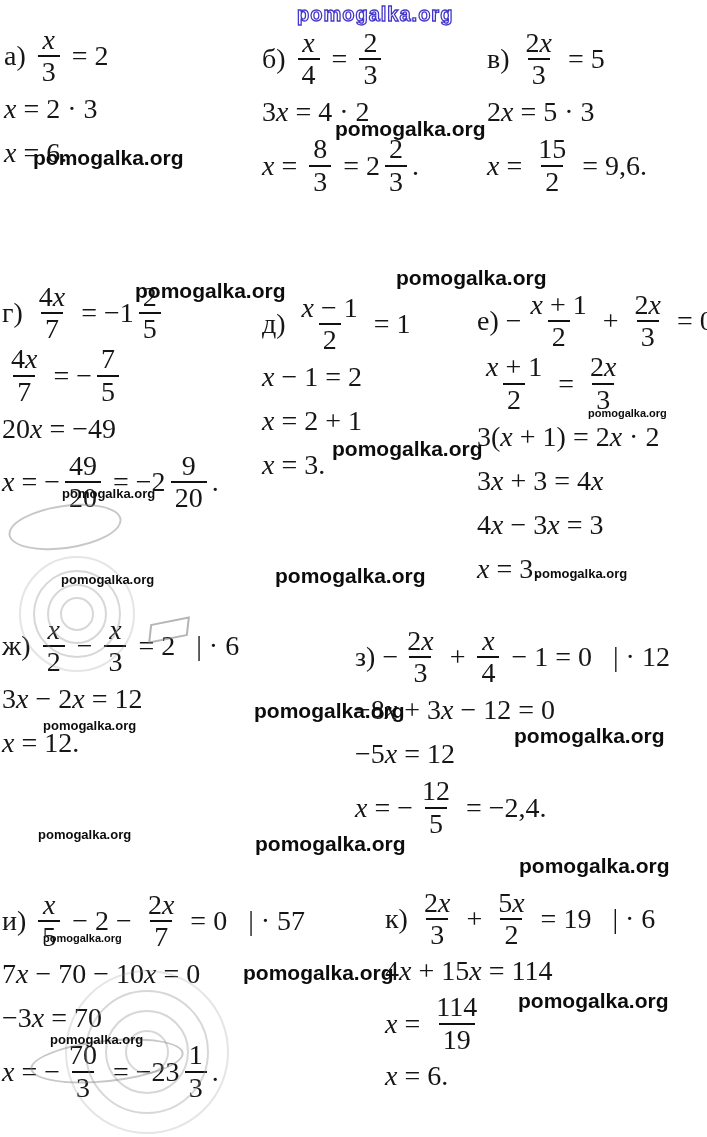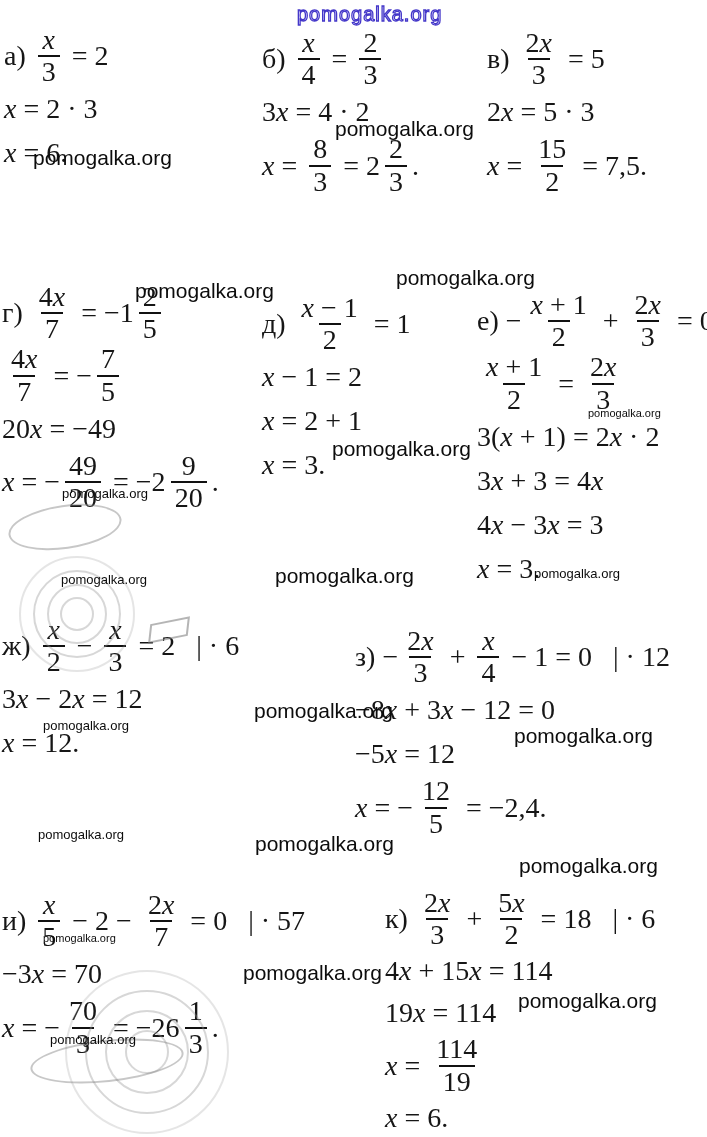--- a/index.html
+++ b/index.html
@@ -8,21 +8,21 @@
     font-family:"Liberation Serif", serif;color:#161616;
   }
   .block{position:absolute;}
   .line{display:flex;align-items:center;min-height:44px;font-size:28px;white-space:pre;}
   .tight .line{min-height:42px;}
   .line .t{white-space:pre;}
   .line i{font-style:italic;}
   .frac{display:inline-flex;flex-direction:column;align-items:center;margin:0 5px;line-height:1.08;text-align:center;}
   .frac .n{display:block;padding:0 4px;}
   .frac .d{display:block;border-top:2px solid #111;padding:0 4px;}
-  .wm{position:absolute;font-family:"Liberation Sans", sans-serif;font-weight:400;color:#0c0c0c;white-space:nowrap;z-index:5;}
+  .wm{position:absolute;font-family:"Liberation Sans", sans-serif;font-weight:700;color:#0c0c0c;white-space:nowrap;z-index:5;}
   .wm-lg{font-size:21px;}
   .wm-md{font-size:13px;}
   .wm-sm{font-size:11px;}
   .wm-outline{
     font-size:20px;letter-spacing:1px;color:rgba(255,255,255,.92);
     -webkit-text-stroke:1.3px #4336c9;
   }
   .ring{position:absolute;border:2px solid rgba(150,150,150,.38);border-radius:50%;z-index:1;}
   .scribble{position:absolute;border:2px solid rgba(130,130,130,.45);border-radius:50%;z-index:1;}
   .flag{position:absolute;border:2px solid rgba(120,120,120,.55);transform:skewX(-18deg) rotate(-12deg);z-index:1;}
@@ -70,21 +70,21 @@
     <div class="line"><span class="t"><i>x</i> = 6.</span></div>
   </div>
 <div class="block" style="left:262px;top:28px;">
     <div class="line"><span class="t">б) </span><span class="frac"><span class="n"><i>x</i></span><span class="d">4</span></span><span class="t"> = </span><span class="frac"><span class="n">2</span><span class="d">3</span></span></div>
     <div class="line"><span class="t">3<i>x</i> = 4 · 2</span></div>
     <div class="line"><span class="t"><i>x</i> = </span><span class="frac"><span class="n">8</span><span class="d">3</span></span><span class="t"> = 2</span><span class="frac"><span class="n">2</span><span class="d">3</span></span><span class="t">.</span></div>
   </div>
 <div class="block" style="left:487px;top:28px;">
     <div class="line"><span class="t">в) </span><span class="frac"><span class="n">2<i>x</i></span><span class="d">3</span></span><span class="t"> = 5</span></div>
     <div class="line"><span class="t">2<i>x</i> = 5 · 3</span></div>
-    <div class="line"><span class="t"><i>x</i> = </span><span class="frac"><span class="n">15</span><span class="d">2</span></span><span class="t"> = 7,5.</span></div>
+    <div class="line"><span class="t"><i>x</i> = </span><span class="frac"><span class="n">15</span><span class="d">2</span></span><span class="t"> = 9,6.</span></div>
   </div>
 <div class="block" style="left:2px;top:282px;">
     <div class="line"><span class="t">г) </span><span class="frac"><span class="n">4<i>x</i></span><span class="d">7</span></span><span class="t"> = −1</span><span class="frac"><span class="n">2</span><span class="d">5</span></span></div>
     <div class="line"><span class="frac"><span class="n">4<i>x</i></span><span class="d">7</span></span><span class="t"> = −</span><span class="frac"><span class="n">7</span><span class="d">5</span></span></div>
     <div class="line"><span class="t">20<i>x</i> = −49</span></div>
     <div class="line"><span class="t"><i>x</i> = −</span><span class="frac"><span class="n">49</span><span class="d">20</span></span><span class="t"> = −2</span><span class="frac"><span class="n">9</span><span class="d">20</span></span><span class="t">.</span></div>
   </div>
 <div class="block" style="left:262px;top:293px;">
     <div class="line"><span class="t">д) </span><span class="frac"><span class="n"><i>x</i> − 1</span><span class="d">2</span></span><span class="t"> = 1</span></div>
     <div class="line"><span class="t"><i>x</i> − 1 = 2</span></div>
@@ -105,22 +105,22 @@
     <div class="line"><span class="t"><i>x</i> = 12.</span></div>
   </div>
 <div class="block" style="left:355px;top:626px;">
     <div class="line"><span class="t">з) −</span><span class="frac"><span class="n">2<i>x</i></span><span class="d">3</span></span><span class="t"> + </span><span class="frac"><span class="n"><i>x</i></span><span class="d">4</span></span><span class="t"> − 1 = 0</span><span class="t">   | · 12</span></div>
     <div class="line"><span class="t">−8<i>x</i> + 3<i>x</i> − 12 = 0</span></div>
     <div class="line"><span class="t">−5<i>x</i> = 12</span></div>
     <div class="line"><span class="t"><i>x</i> = −</span><span class="frac"><span class="n">12</span><span class="d">5</span></span><span class="t"> = −2,4.</span></div>
   </div>
 <div class="block" style="left:2px;top:890px;">
     <div class="line"><span class="t">и) </span><span class="frac"><span class="n"><i>x</i></span><span class="d">5</span></span><span class="t"> − 2 − </span><span class="frac"><span class="n">2<i>x</i></span><span class="d">7</span></span><span class="t"> = 0</span><span class="t">   | · 57</span></div>
+    <div class="line"><span class="t">7<i>x</i> − 70 − 10<i>x</i> = 0</span></div>
     <div class="line"><span class="t">−3<i>x</i> = 70</span></div>
-    <div class="line"><span class="t"><i>x</i> = −</span><span class="frac"><span class="n">70</span><span class="d">3</span></span><span class="t"> = −26</span><span class="frac"><span class="n">1</span><span class="d">3</span></span><span class="t">.</span></div>
+    <div class="line"><span class="t"><i>x</i> = −</span><span class="frac"><span class="n">70</span><span class="d">3</span></span><span class="t"> = −23</span><span class="frac"><span class="n">1</span><span class="d">3</span></span><span class="t">.</span></div>
   </div>
 <div class="block tight" style="left:385px;top:888px;">
-    <div class="line"><span class="t">к) </span><span class="frac"><span class="n">2<i>x</i></span><span class="d">3</span></span><span class="t"> + </span><span class="frac"><span class="n">5<i>x</i></span><span class="d">2</span></span><span class="t"> = 18</span><span class="t">   | · 6</span></div>
+    <div class="line"><span class="t">к) </span><span class="frac"><span class="n">2<i>x</i></span><span class="d">3</span></span><span class="t"> + </span><span class="frac"><span class="n">5<i>x</i></span><span class="d">2</span></span><span class="t"> = 19</span><span class="t">   | · 6</span></div>
     <div class="line"><span class="t">4<i>x</i> + 15<i>x</i> = 114</span></div>
-    <div class="line"><span class="t">19<i>x</i> = 114</span></div>
     <div class="line"><span class="t"><i>x</i> = </span><span class="frac"><span class="n">114</span><span class="d">19</span></span></div>
     <div class="line"><span class="t"><i>x</i> = 6.</span></div>
   </div>
 
 </body></html>

